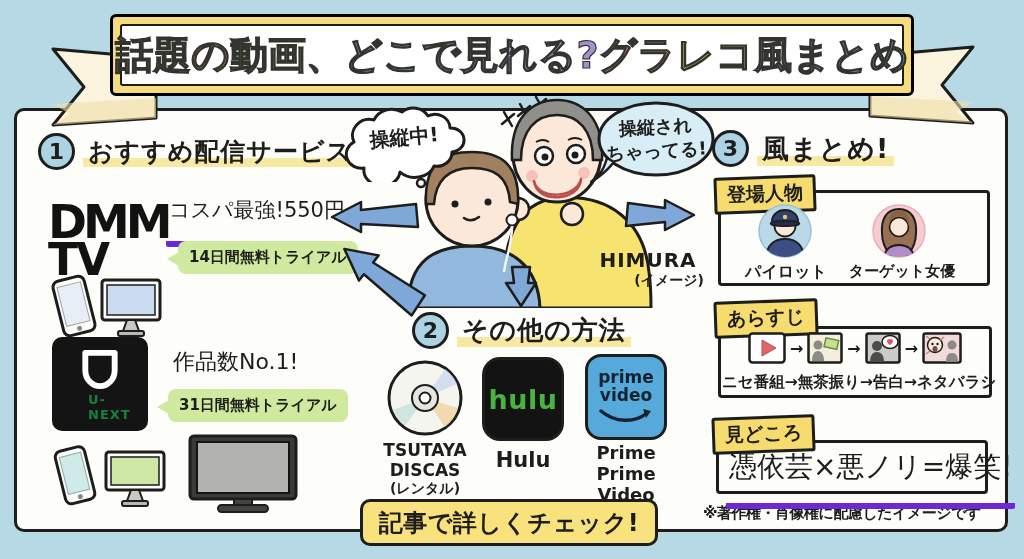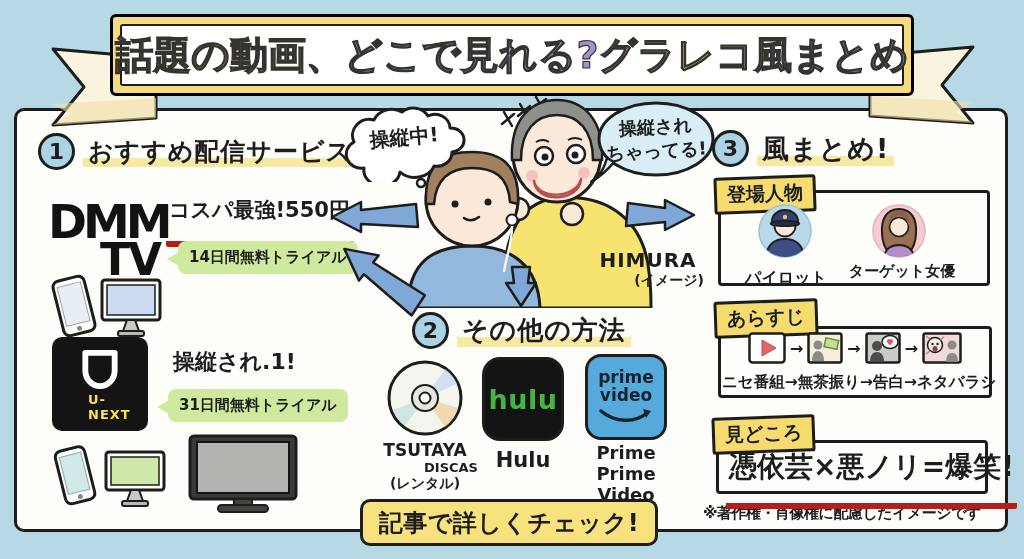--- a/index.html
+++ b/index.html
@@ -44,42 +44,42 @@
     font-size: 22px; font-weight: 800; flex: 0 0 auto;
   }
   .sec-heading { display: flex; align-items: center; gap: 8px; z-index: 3; }
   .sec-heading .txt {
     font-weight: 800; letter-spacing: 1px; white-space: nowrap;
     background: linear-gradient(to bottom, transparent 70%, #f8e9a2 70%, #f8e9a2 96%, transparent 96%);
     padding: 0 5px;
   }
 
   .catch {
-    font-weight: 700; white-space: nowrap; z-index: 2;
-    border-bottom: 6px solid #b91c1c; padding: 0 3px 17px; border-radius: 2px;
+    font-weight: 400; white-space: nowrap; z-index: 2;
+    border-bottom: 6px solid #6d28d9; padding: 0 3px 17px; border-radius: 2px;
   }
   .bubble {
     background: #cfe99e; border-radius: 8px; padding: 7px 11px;
     font-size: 15px; font-weight: 700; white-space: nowrap; z-index: 2;
   }
   .bubble::before {
     content: ""; position: absolute; left: -11px; top: 11px;
     border-top: 7px solid transparent; border-bottom: 7px solid transparent;
     border-right: 12px solid #cfe99e;
   }
 
   
-  .dmm-logo { text-align: right; width: 112px; font-weight: 900; color: #121212; z-index: 2; line-height: 0.82; }
+  .dmm-logo { text-align: left; width: 112px; font-weight: 900; color: #121212; z-index: 2; line-height: 0.82; }
   .dmm-top { font-size: 47px; letter-spacing: -4px; }
   .dmm-bottom { font-size: 44px; letter-spacing: -2px; }
   .unext-logo {
     width: 96px; height: 94px; background: #141414; border-radius: 10px;
     z-index: 2; display: flex; flex-direction: column; align-items: center; justify-content: flex-end;
   }
-  .unext-text { color: #fde047; font-size: 13px; font-weight: 800; letter-spacing: 1px; margin-bottom: 9px; margin-left: 36px; }
+  .unext-text { color: #15803d; font-size: 13px; font-weight: 800; letter-spacing: 1px; margin-bottom: 9px; margin-left: 36px; }
   .tile { border: 3px solid #1d1d1b; display:flex; align-items:center; justify-content:center; z-index:2; }
   .hulu-tile { width: 82px; height: 84px; background: #131313; border-radius: 18px; }
   .hulu-word { color: #48b440; font-size: 27px; font-weight: 800; letter-spacing: 0.5px; }
   .prime-tile { width: 82px; height: 86px; background: #55aadb; border-radius: 16px; flex-direction: column; }
   .prime-word { color: #16222e; font-size: 17px; font-weight: 800; line-height: 18px; text-align:center; }
 
   .svc-label { text-align: center; font-weight: 700; z-index: 2; }
 
   
   .info-box { background: #fdfdfa; border: 3px solid #1d1d1b; border-radius: 4px; z-index: 2; }
@@ -156,21 +156,21 @@
       </g>
     </svg>
   </div>
 
   <div class="abs unext-logo" style="left:52px; top:337px;">
     <svg width="44" height="46" viewBox="0 0 44 46" style="margin-top:10px;">
       <path d="M7,6 H37 V24 A15,16 0 0 1 7,24 Z" fill="none" stroke="#ffffff" stroke-width="6" stroke-linejoin="round"></path>
     </svg>
     <div class="unext-text">U-NEXT</div>
   </div>
-  <div class="abs catch" style="left:170px; top:347px; font-size:22px;">操縦され.1!</div>
+  <div class="abs catch" style="left:170px; top:347px; font-size:22px;">作品数No.1!</div>
   <div class="abs bubble" style="left:168px; top:389px;">31日間無料トライアル</div>
 
   <div class="abs" style="left:48px; top:430px; z-index:2;">
     <svg width="254" height="86" viewBox="0 0 254 86">
       <g transform="rotate(-14 28 45)">
         <rect x="12" y="18" width="30" height="54" rx="6" fill="#fdfdfa" stroke="#1d1d1b" stroke-width="3"></rect>
         <rect x="16" y="24" width="22" height="38" fill="#cfeae8" stroke="#8aa" stroke-width="1"></rect>
         <circle cx="27" cy="67" r="2.5" fill="#888"></circle>
       </g>
       <g>
@@ -297,21 +297,21 @@
     <div class="prime-word">prime</div>
     <div class="prime-word">video</div>
     <svg width="58" height="18" viewBox="0 0 58 18" style="margin-top:4px;">
       <path d="M4,3 C18,15 38,15 50,5" fill="none" stroke="#16222e" stroke-width="3.5" stroke-linecap="round"></path>
       <path d="M46,1 L54,3 L49,10 Z" fill="#16222e"></path>
     </svg>
   </div>
 
   <div class="abs svc-label" style="left:372px; top:440px; width:106px;">
     <div style="font-size:17px;">TSUTAYA</div>
-    <div style="font-size:13px;text-align:right;">DISCAS</div>
+    <div style="font-size:17px;">DISCAS</div>
     <div style="font-size:14px;">(レンタル)</div>
   </div>
   <div class="abs svc-label" style="left:482px; top:448px; width:82px; font-size:21px;">Hulu</div>
   <div class="abs svc-label" style="left:566px; top:442px; width:120px;">
     <div style="font-size:18px;">Prime</div>
     <div style="font-size:18px;">Prime Video</div>
   </div>
 
   <div class="abs sec-heading" style="left:712px; top:130px;">
     <div class="badge">3</div>
@@ -330,21 +330,21 @@
       <circle cx="29" cy="29" r="26" fill="#b9d9e9" stroke="#9cc2d6" stroke-width="1.5"></circle>
       <g clip-path="url(#clipP)">
         <path d="M10,58 C10,43 18,37 29,37 C40,37 48,43 48,58 Z" fill="#3d4e85" stroke="#1d1d1b" stroke-width="2"></path>
         <circle cx="29" cy="24" r="10.5" fill="#fbe8d8" stroke="#1d1d1b" stroke-width="1.8"></circle>
         <path d="M16,19 A13,11 0 0 1 42,19 L42,21 L16,21 Z" fill="#32406e" stroke="#1d1d1b" stroke-width="1.8"></path>
         <ellipse cx="29" cy="21.5" rx="14.5" ry="2.8" fill="#222c4e" stroke="#1d1d1b" stroke-width="1.4"></ellipse>
         <circle cx="29" cy="15" r="2.2" fill="#e8c860"></circle>
       </g>
     </svg>
   </div>
-  <div class="abs svc-label" style="left:740px; top:262px; width:92px; font-size:16px; z-index:3;margin-top:6px;">パイロット</div>
+  <div class="abs svc-label" style="left:740px; top:262px; width:92px; font-size:16px; z-index:3;">パイロット</div>
   <div class="abs" style="left:870px; top:202px; z-index:3;">
     <svg width="58" height="58" viewBox="0 0 58 58">
       <defs>
           <clipPath id="clipA">
             <circle cx="29" cy="29" r="26"></circle>
           </clipPath>
         </defs>
       <circle cx="29" cy="29" r="26" fill="#f6ccd2" stroke="#e4b2ba" stroke-width="1.5"></circle>
       <g clip-path="url(#clipA)">
         <path d="M29,7 C16,7 11,18 12,31 C12,41 16,48 20,53 L38,53 C42,48 46,41 46,31 C47,18 42,7 29,7 Z" fill="#9a7054" stroke="#1d1d1b" stroke-width="2"></path>

